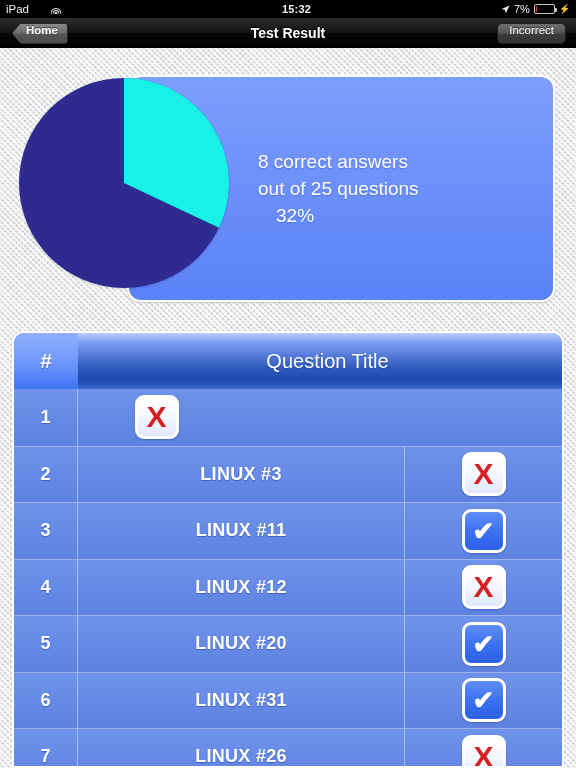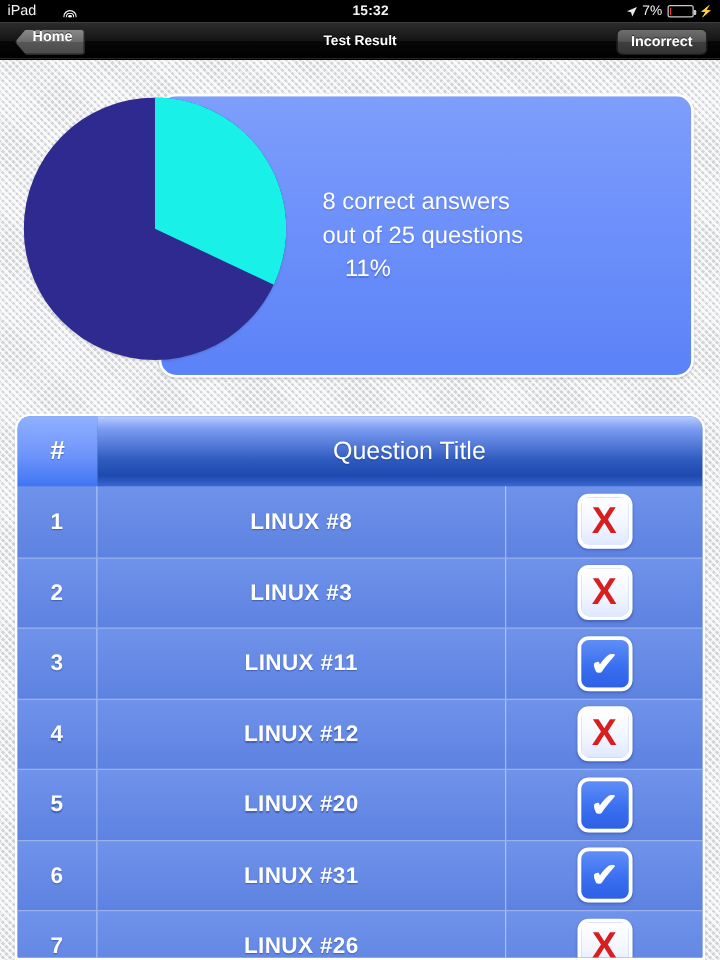--- a/index.html
+++ b/index.html
@@ -48,34 +48,34 @@
   .bolt{ font-size:9px; color:#e8e8e8; margin-left:1px; }
 
   
   .navbar{
     position:absolute; left:0; top:18px; width:576px; height:30px;
     background:linear-gradient(to bottom,#2c2c2c 0%,#151515 50%,#070707 51%,#000 100%);
     border-bottom:1px solid #000; z-index:19;
   }
   .nav-title{
     position:absolute; left:0; right:0; top:0; height:48px; line-height:30px;
-    text-align:center; color:#fff; font-size:11px; font-weight:bold;
+    text-align:center; color:#fff; font-size:14px; font-weight:bold;
     text-shadow:0 -1px 0 #000;
   }
   .btn-home{
     position:absolute; left:12px; top:5px; height:21px; padding:0 9px 0 13px;
     display:flex; align-items:flex-start; color:#fff; font-size:11.5px; font-weight:bold;
     background:linear-gradient(to bottom,#8a8a8a 0%,#6c6c6c 48%,#565656 52%,#4b4b4b 100%);
     border:1px solid #2a2a2a; border-radius:3px;
     text-shadow:0 -1px 0 rgba(0,0,0,.6);
     clip-path: polygon(0% 50%, 9px 0%, 100% 0%, 100% 100%, 9px 100%);
   }
   .btn-incorrect{
     position:absolute; right:10px; top:5px; height:21px; padding:0 11px;
-    display:flex; align-items:center; color:#fff; font-size:11.5px; font-weight:bold;
+    display:flex; align-items:flex-start; color:#fff; font-size:11.5px; font-weight:normal;
     background:linear-gradient(to bottom,#6f6f6f 0%,#545454 48%,#3e3e3e 52%,#333 100%);
     border:1px solid #1e1e1e; border-radius:5px;
     text-shadow:0 -1px 0 rgba(0,0,0,.6);
   }
 
   
   .summary-panel{
     position:absolute; left:127px; top:75px; width:428px; height:227px;
     background:linear-gradient(to bottom,#7e9efc 0%,#6f92fb 40%,#5b82f7 100%);
     border:2px solid #ffffff; border-radius:14px;
@@ -183,32 +183,31 @@
 <div class="pie-wrap">
   <svg width="210" height="210" viewBox="0 0 210 210">
     <circle cx="105" cy="105" r="105" fill="#2e2a8f"></circle>
     <path id="pie-correct-slice" fill="#18f0e8" d="M 105 105 L 105 0 A 105 105 0 0 1 200.00684050893204 149.70682561433264 Z"></path>
   </svg>
 </div>
 
 <div class="summary-text">
   <div>8 correct answers</div>
   <div>out of 25 questions</div>
-  <div class="ln3">11%</div>
+  <div class="ln3">32%</div>
 </div>
 
 <div class="table-card">
   <div class="thead">
     <div class="th c1">#</div>
     <div class="th c2">Question Title</div>
   </div>
   <div id="tbody">
       <div class="trow">
         <div class="td c1">1</div>
-        <div class="td c2">LINUX #8</div>
         <div class="td c3">
           <div class="mark wrong">X</div>
         </div>
       </div>
       <div class="trow">
         <div class="td c1">2</div>
         <div class="td c2">LINUX #3</div>
         <div class="td c3">
           <div class="mark wrong">X</div>
         </div>

